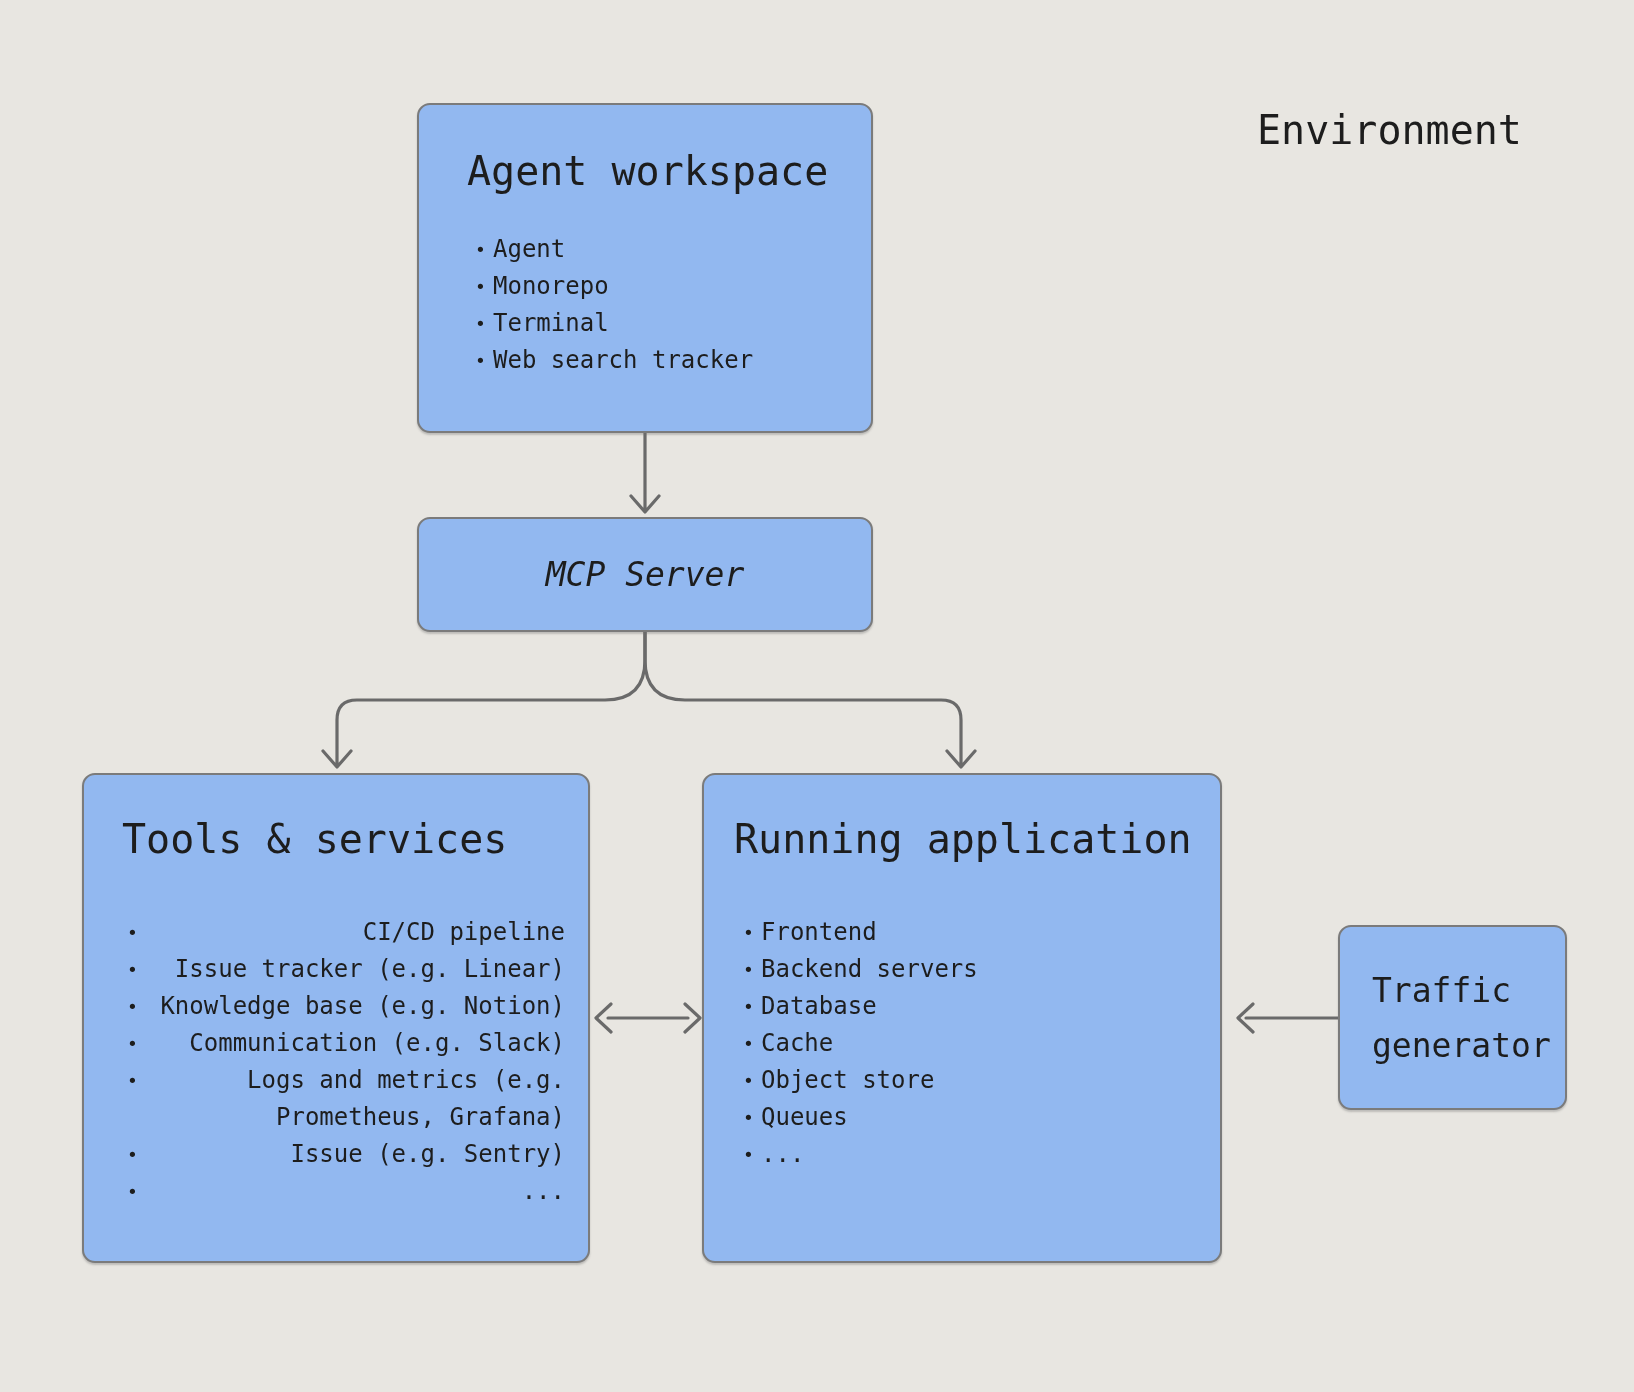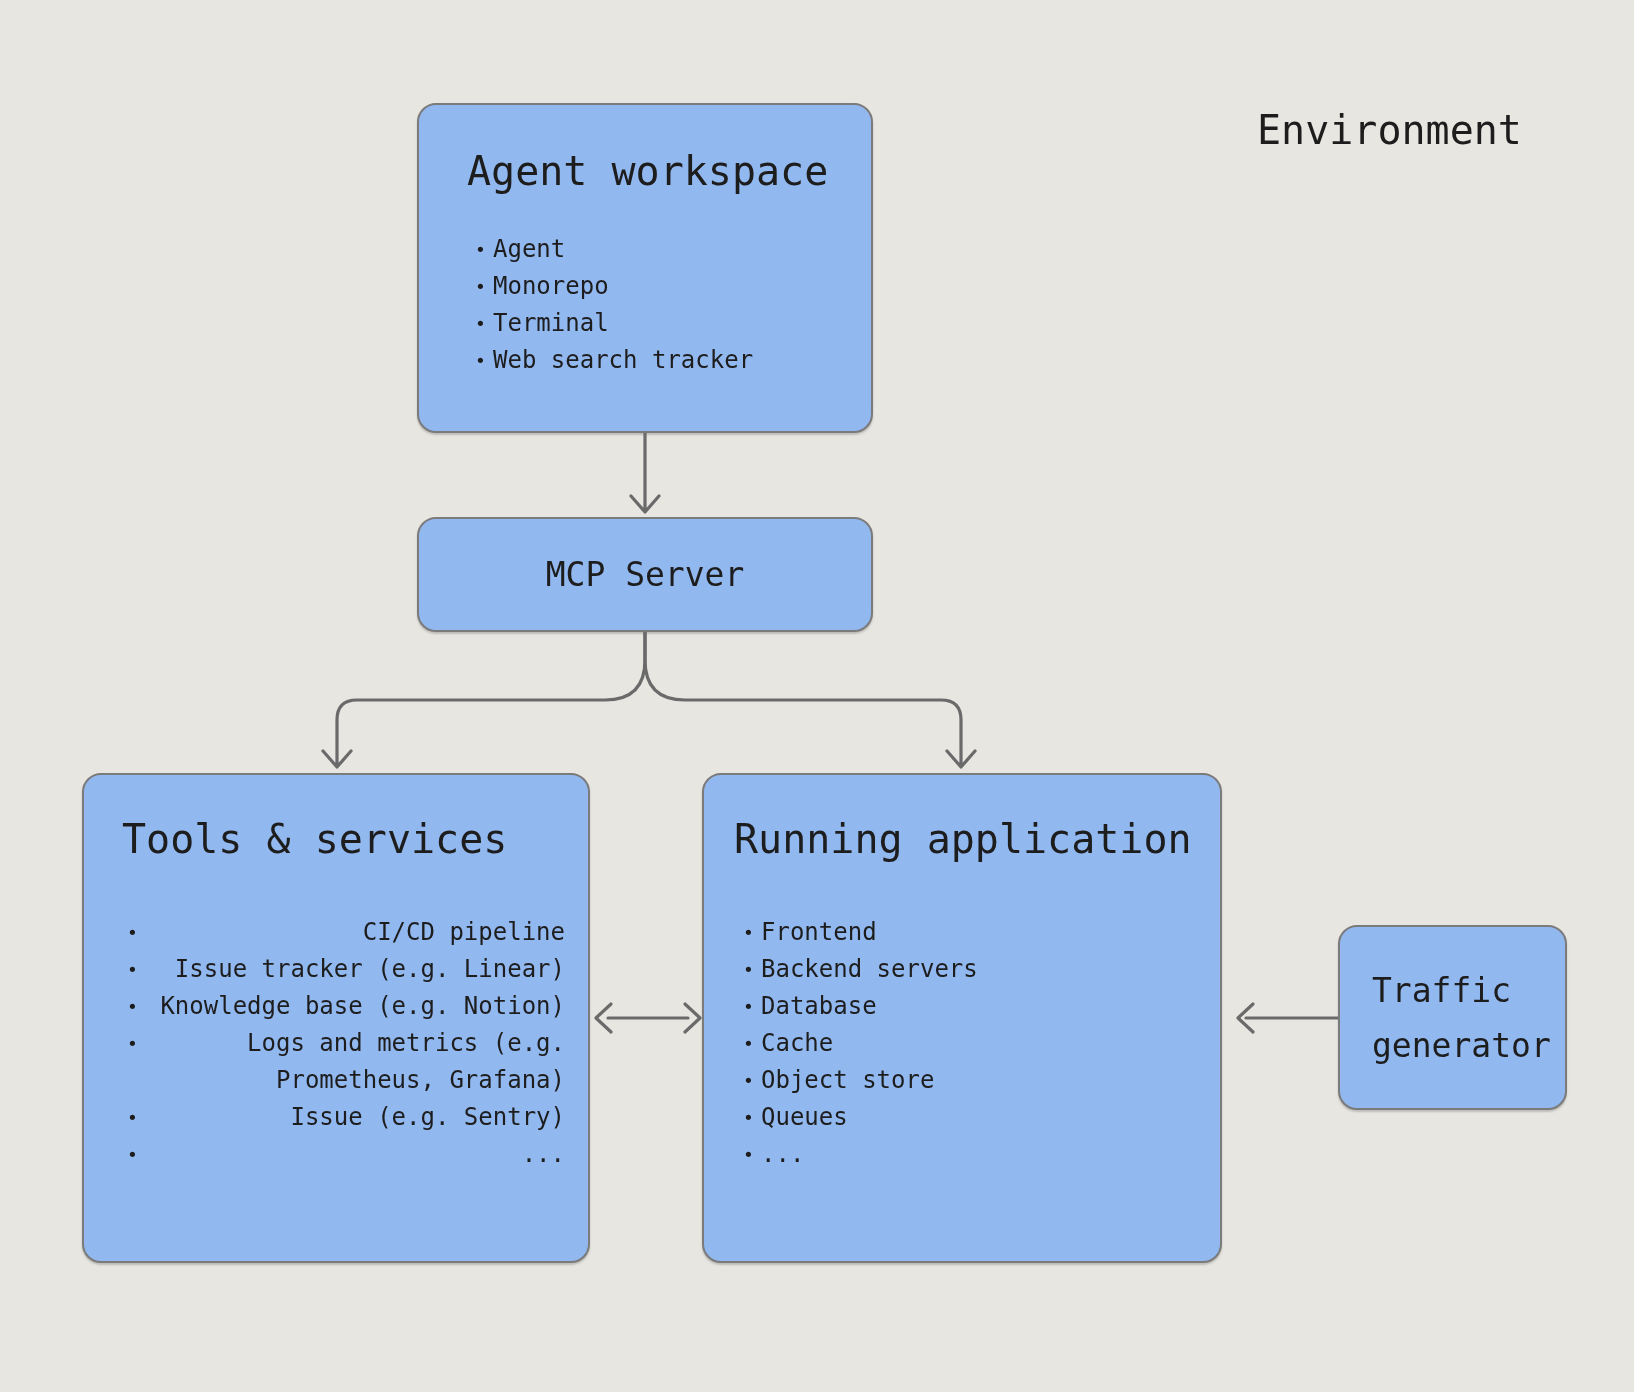--- a/index.html
+++ b/index.html
@@ -19,21 +19,21 @@
   .canvas{position:absolute;inset:0;}
   svg.connectors{position:absolute;left:0;top:0;pointer-events:none;}
   svg.connectors path{
     fill:none;stroke:var(--arrow);stroke-width:3.2;
     stroke-linecap:round;stroke-linejoin:round;
   }
   .box{
     position:absolute;
     background:var(--box-fill);
     border:2px solid var(--box-border);
-    border-radius:19px;
+    border-radius:13px;
     box-sizing:border-box;
     box-shadow:0 2px 2px rgba(110,110,110,.35);
   }
   .box-title{
     position:absolute;
     font-size:40px;line-height:44px;white-space:nowrap;
   }
   .env-label{
     position:absolute;left:1257px;top:108px;
     font-size:40px;line-height:44px;white-space:nowrap;
@@ -80,30 +80,31 @@
   <div class="box" style="left:417px;top:103px;width:456px;height:330px;">
     <div class="box-title" style="left:48px;top:44px;">Agent workspace</div>
     <ul class="bullets" style="left:58px;top:126px;width:380px;">
       <li>Agent</li>
       <li>Monorepo</li>
       <li>Terminal</li>
       <li>Web search tracker</li>
     </ul>
   </div>
 
-  <div class="box" style="left:417px;top:517px;width:456px;height:115px;">
+  <div class="box" style="left:417px;top:517px;width:456px;height:115px;font-style:italic;">
     <div class="centered-label">MCP Server</div>
   </div>
 
   <div class="box" style="left:82px;top:773px;width:508px;height:490px;">
     <div class="box-title" style="left:38px;top:42px;">Tools &amp; services</div>
     <ul class="bullets" style="left:45px;top:139px;width:436px;text-align:right;">
       <li>CI/CD pipeline</li>
       <li>Issue tracker (e.g. Linear)</li>
       <li>Knowledge base (e.g. Notion)</li>
+      <li>Communication (e.g. Slack)</li>
       <li>Logs and metrics (e.g. Prometheus, Grafana)</li>
       <li>Issue (e.g. Sentry)</li>
       <li>...</li>
     </ul>
   </div>
 
   <div class="box" style="left:702px;top:773px;width:520px;height:490px;padding-left:48px;">
     <div class="box-title" style="left:30px;top:42px;">Running application</div>
     <ul class="bullets" style="left:41px;top:139px;width:450px;">
       <li>Frontend</li>

